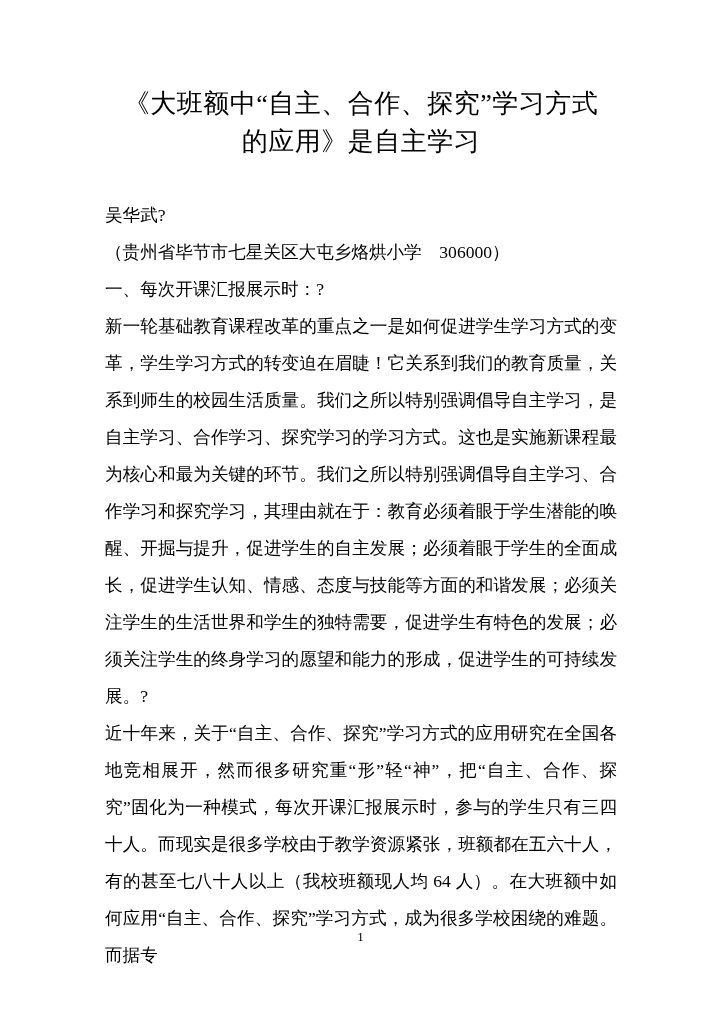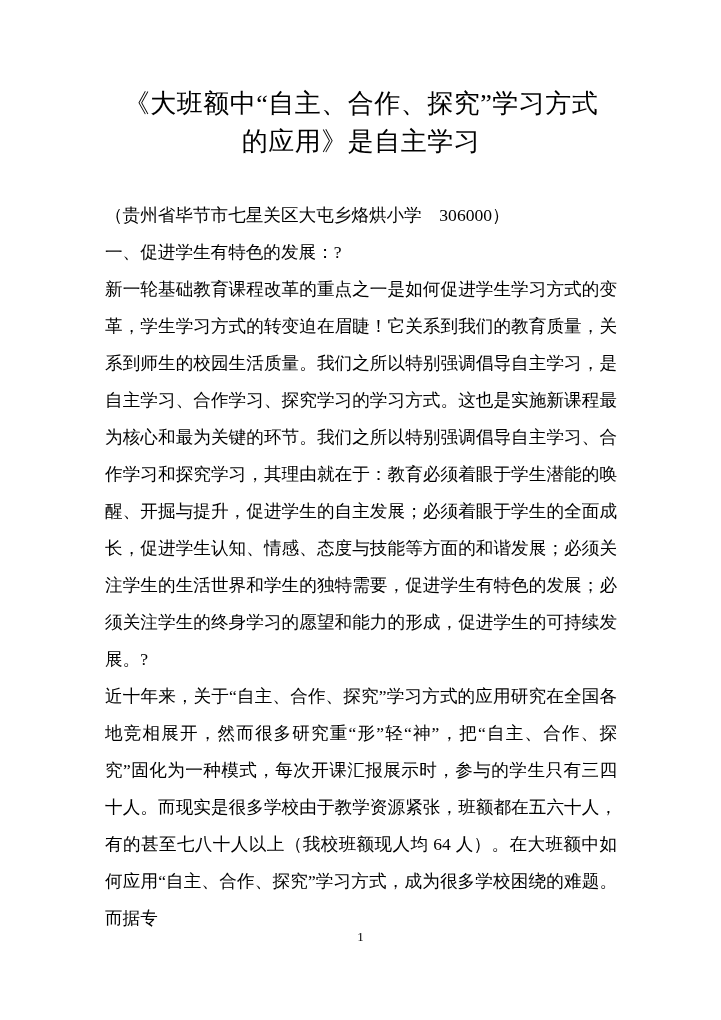--- a/index.html
+++ b/index.html
@@ -53,22 +53,23 @@
 <body>
 
 <div class="page">
 
   <h1 class="doc-title">
     <span class="title-line">《大班额中“自主、合作、探究”学习方式</span><br>
     <span class="title-line">的应用》是自主学习</span>
   </h1>
 
   <div class="content">
+    <p class="meta-line">吴华武?</p>
     <p class="meta-line">（贵州省毕节市七星关区大屯乡烙烘小学　306000）</p>
-    <p class="meta-line">一、促进学生有特色的发展：?</p>
+    <p class="meta-line">一、每次开课汇报展示时：?</p>
     <p class="body-paragraph">新一轮基础教育课程改革的重点之一是如何促进学生学习方式的变革，学生学习方式的转变迫在眉睫！它关系到我们的教育质量，关系到师生的校园生活质量。我们之所以特别强调倡导自主学习，是自主学习、合作学习、探究学习的学习方式。这也是实施新课程最为核心和最为关键的环节。我们之所以特别强调倡导自主学习、合作学习和探究学习，其理由就在于：教育必须着眼于学生潜能的唤醒、开掘与提升，促进学生的自主发展；必须着眼于学生的全面成长，促进学生认知、情感、态度与技能等方面的和谐发展；必须关注学生的生活世界和学生的独特需要，促进学生有特色的发展；必须关注学生的终身学习的愿望和能力的形成，促进学生的可持续发展。?</p>
     <p class="body-paragraph">近十年来，关于“自主、合作、探究”学习方式的应用研究在全国各地竞相展开，然而很多研究重“形”轻“神”，把“自主、合作、探究”固化为一种模式，每次开课汇报展示时，参与的学生只有三四十人。而现实是很多学校由于教学资源紧张，班额都在五六十人，有的甚至七八十人以上（我校班额现人均 64 人）。在大班额中如何应用“自主、合作、探究”学习方式，成为很多学校困绕的难题。而据专</p>
   </div>
 
   <div class="footer">
     <span>1</span>
   </div>
 
 </div>
 

